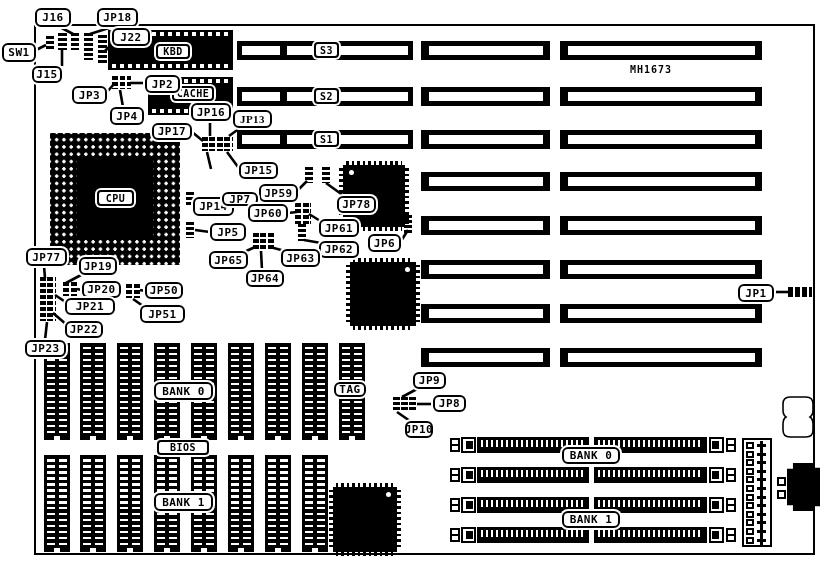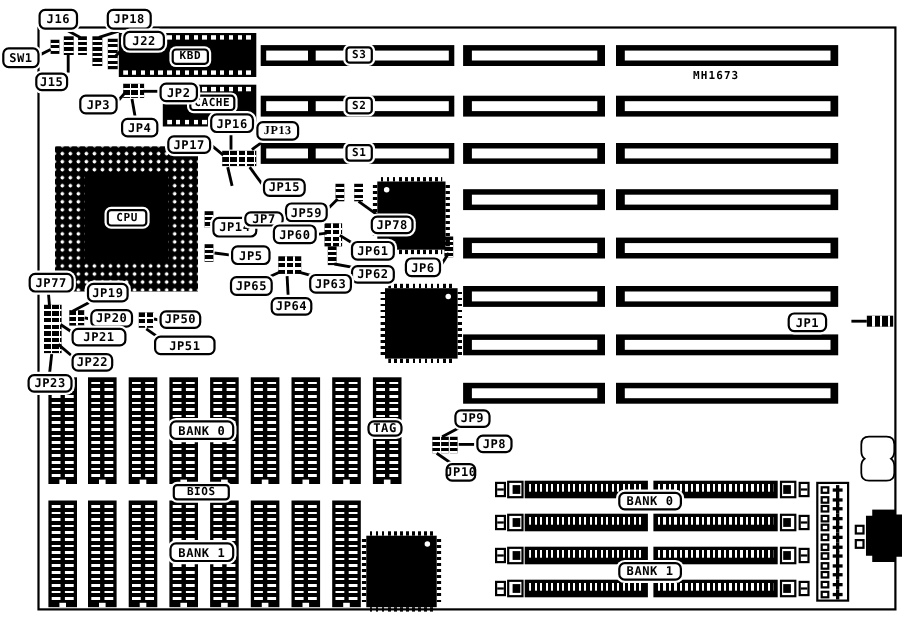--- a/index.html
+++ b/index.html
@@ -381,27 +381,27 @@
       <div class="callout" style="left: 319px; top: 241px; width: 40px; height: 17px;">JP62</div>
       <div class="callout" style="left: 368px; top: 234px; width: 33px; height: 18px;">JP6</div>
       <div class="callout" style="left: 209px; top: 251px; width: 39px; height: 18px;">JP65</div>
       <div class="callout" style="left: 281px; top: 249px; width: 39px; height: 18px;">JP63</div>
       <div class="callout" style="left: 246px; top: 270px; width: 38px; height: 17px;">JP64</div>
       <div class="callout" style="left: 26px; top: 248px; width: 41px; height: 18px;">JP77</div>
       <div class="callout" style="left: 79px; top: 257px; width: 38px; height: 18px;">JP19</div>
       <div class="callout" style="left: 82px; top: 281px; width: 39px; height: 17px;">JP20</div>
       <div class="callout" style="left: 145px; top: 282px; width: 38px; height: 17px;">JP50</div>
       <div class="callout" style="left: 65px; top: 298px; width: 50px; height: 17px;">JP21</div>
-      <div class="callout" style="left: 140px; top: 305px; width: 56px; height: 18px;">JP51</div>
+      <div class="callout" style="left: 140px; top: 305px; width: 45px; height: 18px;">JP51</div>
       <div class="callout" style="left: 65px; top: 321px; width: 38px; height: 17px;">JP22</div>
       <div class="callout" style="left: 25px; top: 340px; width: 41px; height: 17px;">JP23</div>
       <div class="callout" style="left: 413px; top: 372px; width: 33px; height: 17px;">JP9</div>
       <div class="callout" style="left: 433px; top: 395px; width: 33px; height: 17px;">JP8</div>
       <div class="callout" style="left: 405px; top: 421px; width: 28px; height: 17px;">JP10</div>
-      <div class="callout" style="left: 716px; top: 284px; width: 36px; height: 18px;">JP1</div>
+      <div class="callout" style="left: 738px; top: 284px; width: 36px; height: 18px;">JP1</div>
     </div>
 <div class="callout sm" style="left: 314px; top: 42px; width: 25px; height: 16px;">S3</div>
     <div class="callout sm" style="left: 314px; top: 88px; width: 25px; height: 16px;">S2</div>
     <div class="callout sm" style="left: 314px; top: 131px; width: 25px; height: 16px;">S1</div>
     <div class="psq" style="left: 746px; top: 442px;"></div>
     <div class="plus" style="left: 757px; top: 441px;"></div>
     <div class="psq" style="left: 746px; top: 450.6px;"></div>
     <div class="plus" style="left: 757px; top: 449.6px;"></div>
     <div class="psq" style="left: 746px; top: 459.2px;"></div>
     <div class="plus" style="left: 757px; top: 458.2px;"></div>

